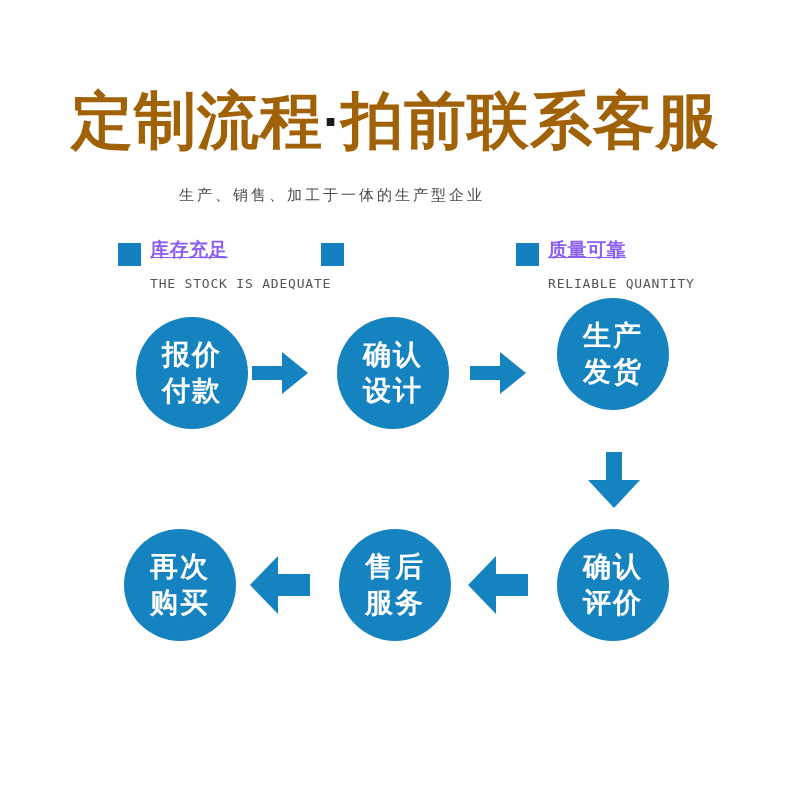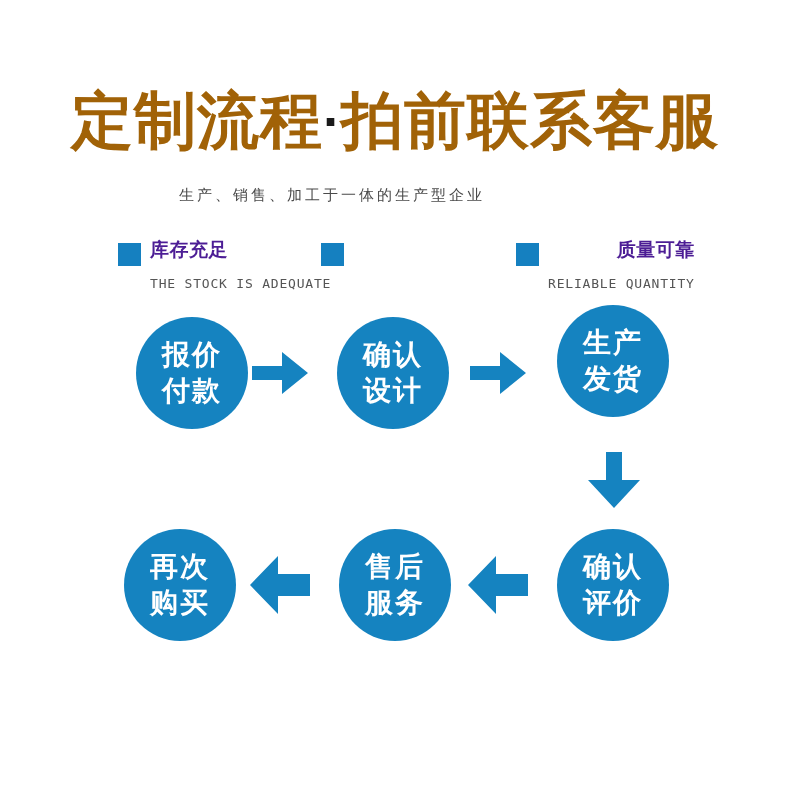--- a/index.html
+++ b/index.html
@@ -53,38 +53,39 @@
     height: 44px;
   }
   .badge {
     position: absolute;
     top: 0;
     display: flex;
     align-items: flex-start;
   }
   .badge.b0 { left: 0px; }
   .badge.b1 { left: 203px; }
-  .badge.b2 { left: 398px; text-align: right; }
+  .badge.b2 { left: 398px; }
 
   .badge-square {
     width: 23px;
     height: 23px;
     background: #1580c0;
     margin-top: 3px;
     margin-right: 9px;
     flex: 0 0 auto;
   }
   .badge-text { display: block; }
   .badge-cn {
     font-size: 19px;
     font-weight: bold;
-    color: #4c1d95;
+    color: #8b5cf6;
     letter-spacing: 0.5px;
     line-height: 1.05;
     white-space: nowrap;
+    text-decoration: underline;
   }
   .badge-en {
     font-family: "DejaVu Sans Mono", "Liberation Mono", monospace;
     font-size: 13px;
     color: #555555;
     letter-spacing: 0.8px;
     margin-top: 16px;
     white-space: nowrap;
   }
 
@@ -104,21 +105,21 @@
     justify-content: center;
     font-size: 28px;
     font-weight: bold;
     letter-spacing: 2px;
     line-height: 1.28;
   }
   .node span { display: block; }
 
   .n1 { left: 136px; top: 317px; }
   .n2 { left: 337px; top: 317px; }
-  .n3 { left: 557px; top: 305px; }
+  .n3 { left: 557px; top: 298px; }
   .n4 { left: 557px; top: 529px; }
   .n5 { left: 339px; top: 529px; }
   .n6 { left: 124px; top: 529px; }
 
   .arrow { position: absolute; }
   .arrow svg { display: block; }
 
   .a1 { left: 252px; top: 348px; }
   .a2 { left: 470px; top: 348px; }
   .a3 { left: 585px; top: 452px; }

